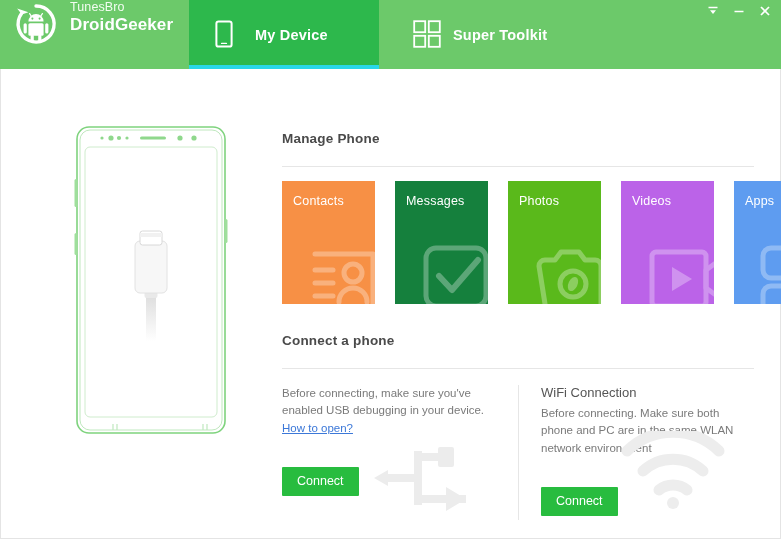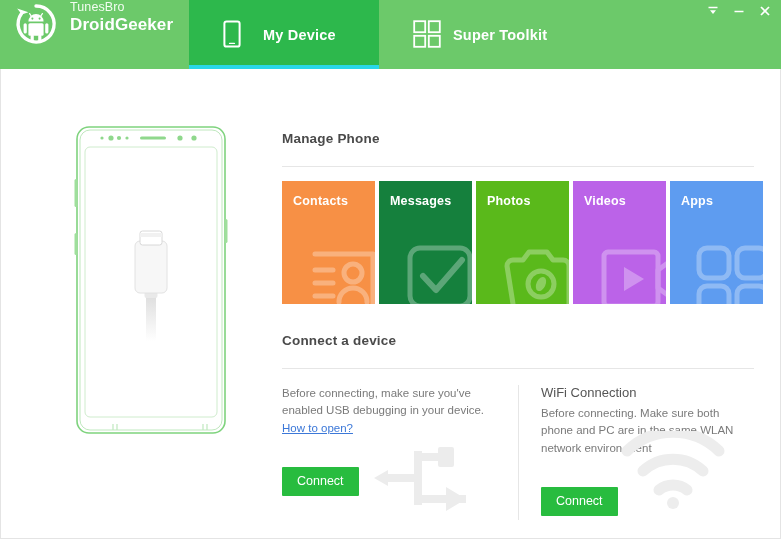--- a/index.html
+++ b/index.html
@@ -73,21 +73,21 @@
     height: 69px;
     display: flex;
     align-items: center;
     box-sizing: border-box;
     cursor: default;
   }
   .tab-mydevice {
     left: 189px;
     width: 190px;
     background: #2db84c;
-    padding-left: 34px;
+    padding-left: 26px;
   }
   .tab-mydevice::after {
     content: "";
     position: absolute;
     left: 0; right: 0; bottom: 0;
     height: 4px;
     background: #29d7e8;
   }
   .tab-toolkit {
     left: 379px;
@@ -163,22 +163,21 @@
     font-weight: bold;
     letter-spacing: .2px;
     padding-bottom: 20px;
     border-bottom: 1px solid #e6e6e6;
   }
 
   .manage-section { position: absolute; top: 62px; left: 0; width: 472px; }
   .tiles {
     display: flex;
     margin-top: 14px;
-    gap: 4px;
-    font-weight: bold;
+    gap: 20px;
   }
   .tile {
     position: relative;
     width: 93px;
     height: 123px;
     overflow: hidden;
     flex: 0 0 93px;
     cursor: default;
   }
   .tile-label {
@@ -432,21 +431,21 @@
                 <rect x="6" y="46" width="30" height="30" rx="8" fill="none" stroke="#ffffff" stroke-width="5"></rect>
                 <rect x="44" y="46" width="30" height="30" rx="8" fill="none" stroke="#ffffff" stroke-width="5"></rect>
               </svg>
             </span>
           </div>
 
         </div>
       </div>
 
       <div class="connect-section">
-        <div class="section-title">Connect a device</div>
+        <div class="section-title">Connect a phone</div>
 
         <div class="connect-cols">
 
           <div class="conn-col">
             <span class="bg-watermark usb-wm">
               <svg width="110" height="70" viewBox="0 0 110 70">
                 <path d="M6 35 L20 27 L20 43 Z" fill="#ececec"></path>
                 <rect x="20" y="31" width="34" height="8" fill="#ececec"></rect>
                 <rect x="46" y="8" width="8" height="54" fill="#ececec"></rect>
                 <rect x="54" y="10" width="22" height="8" fill="#ececec"></rect>

